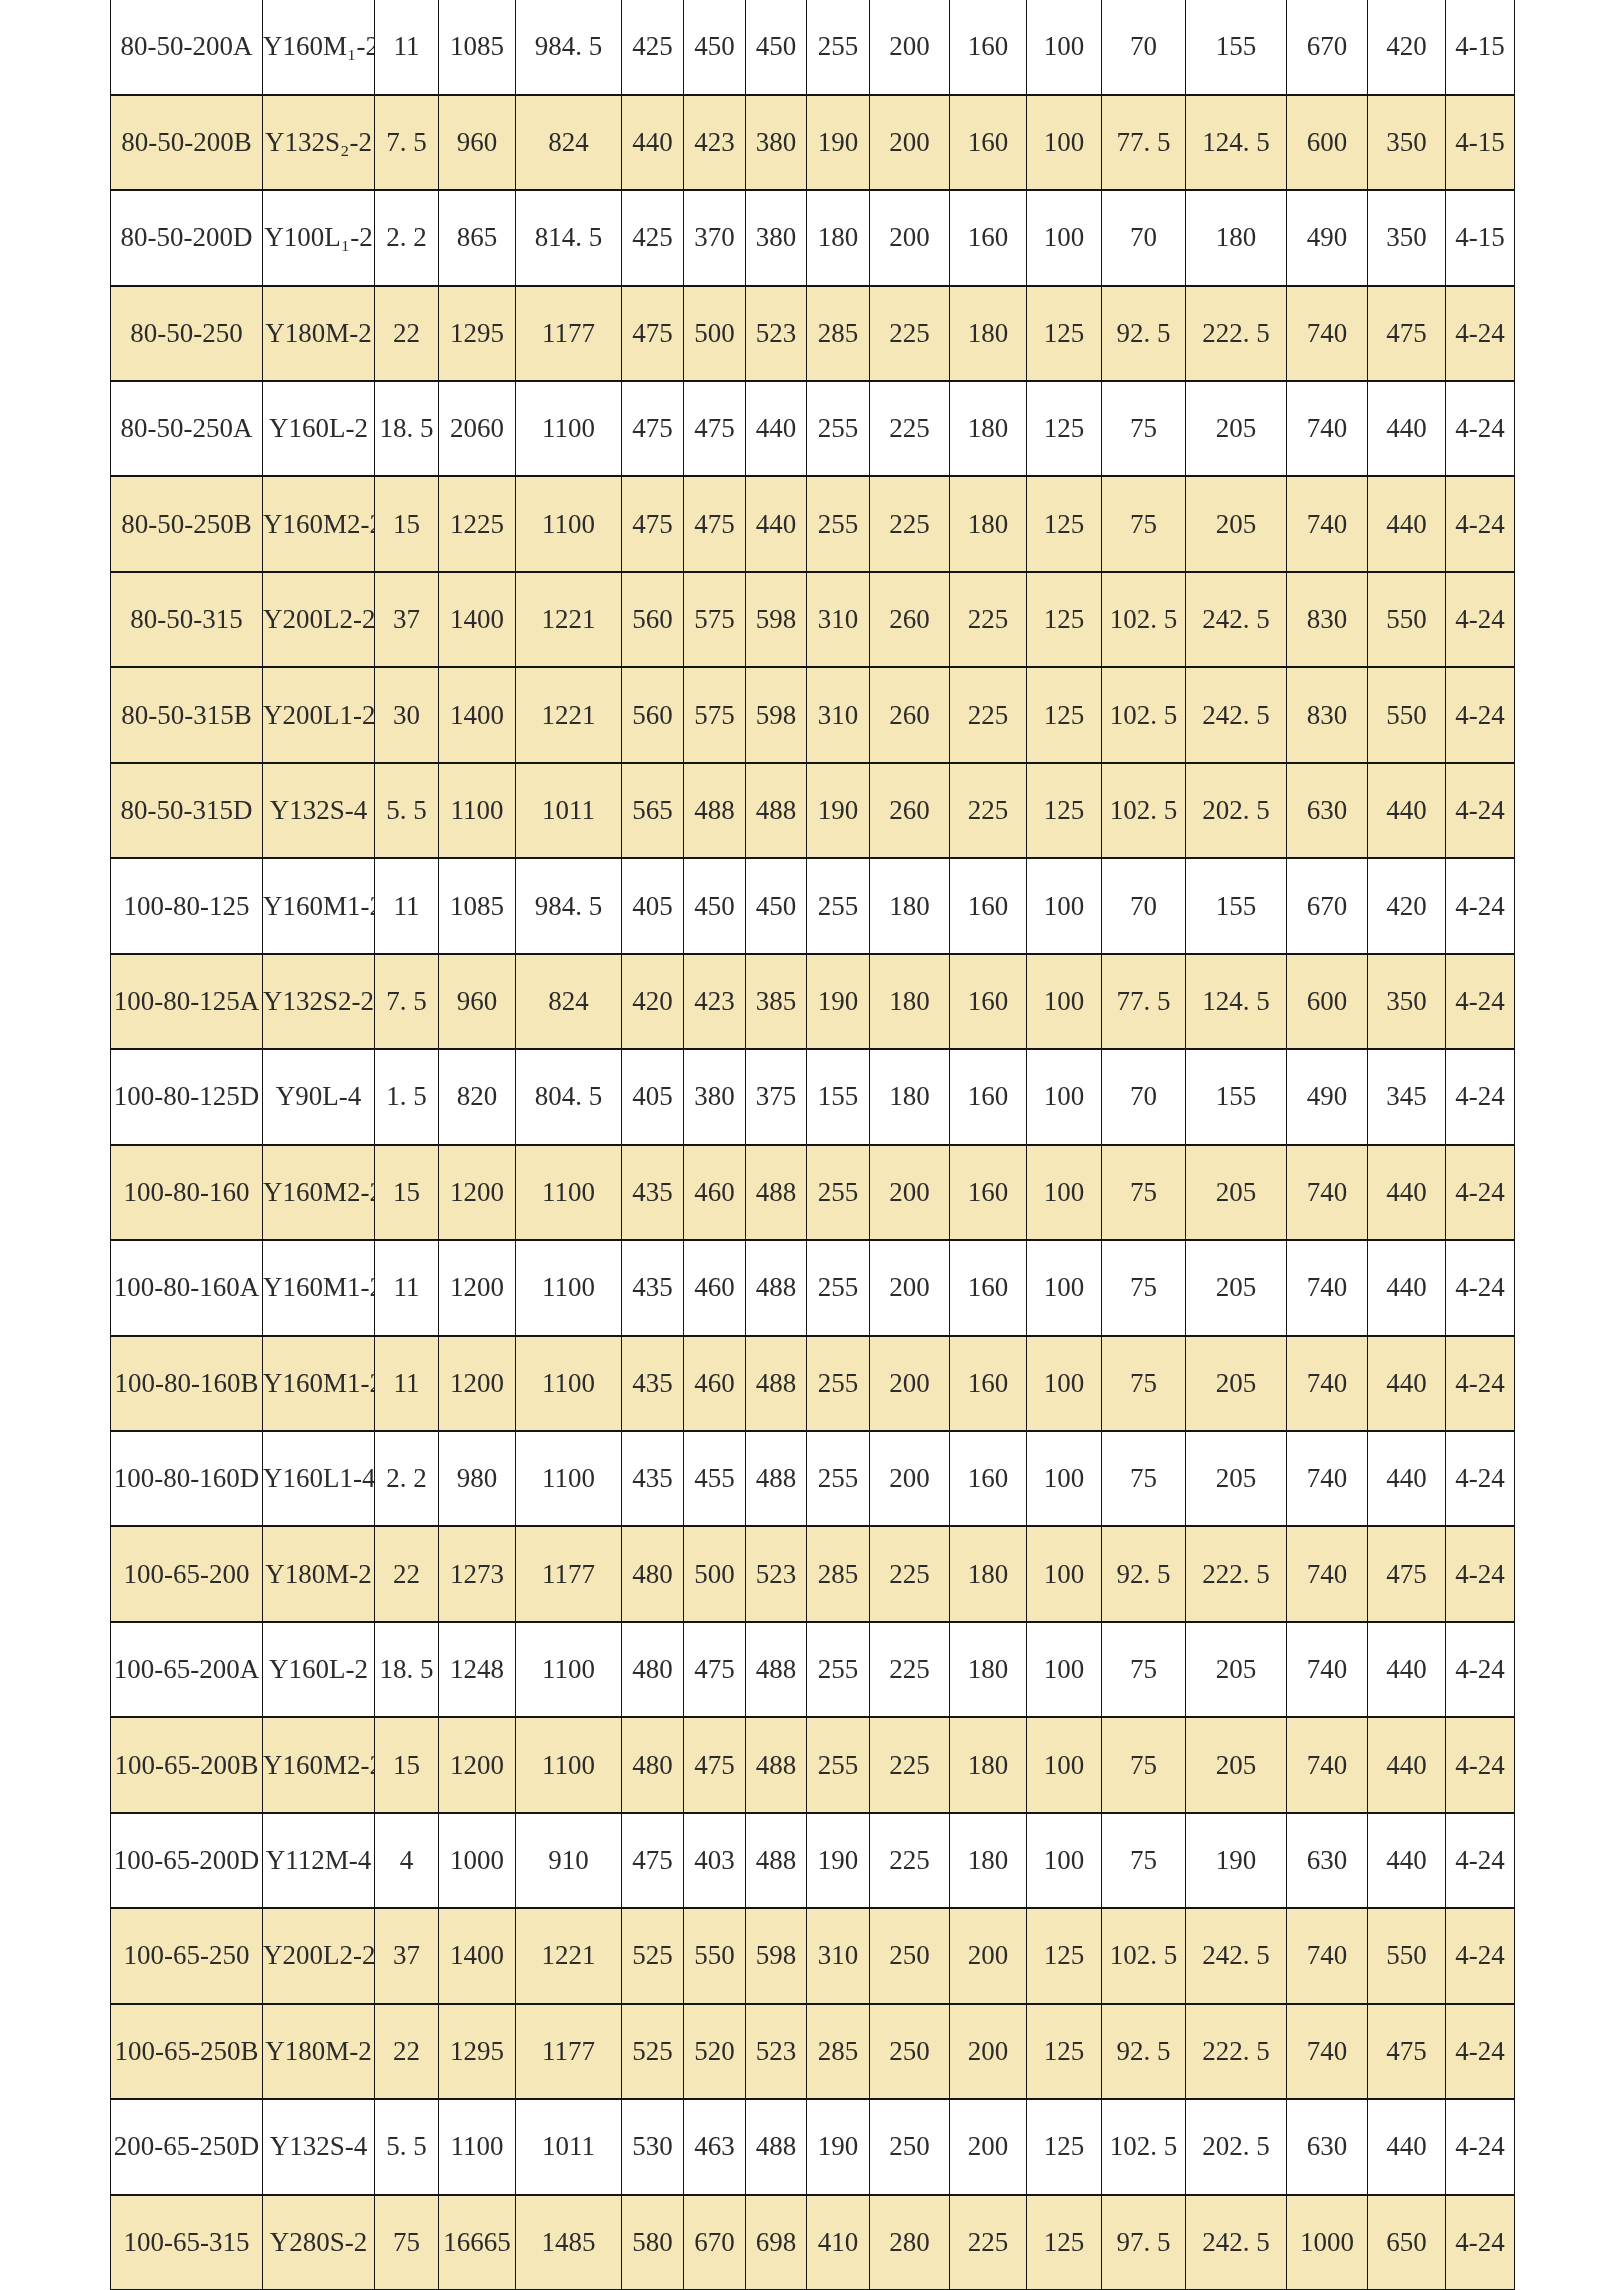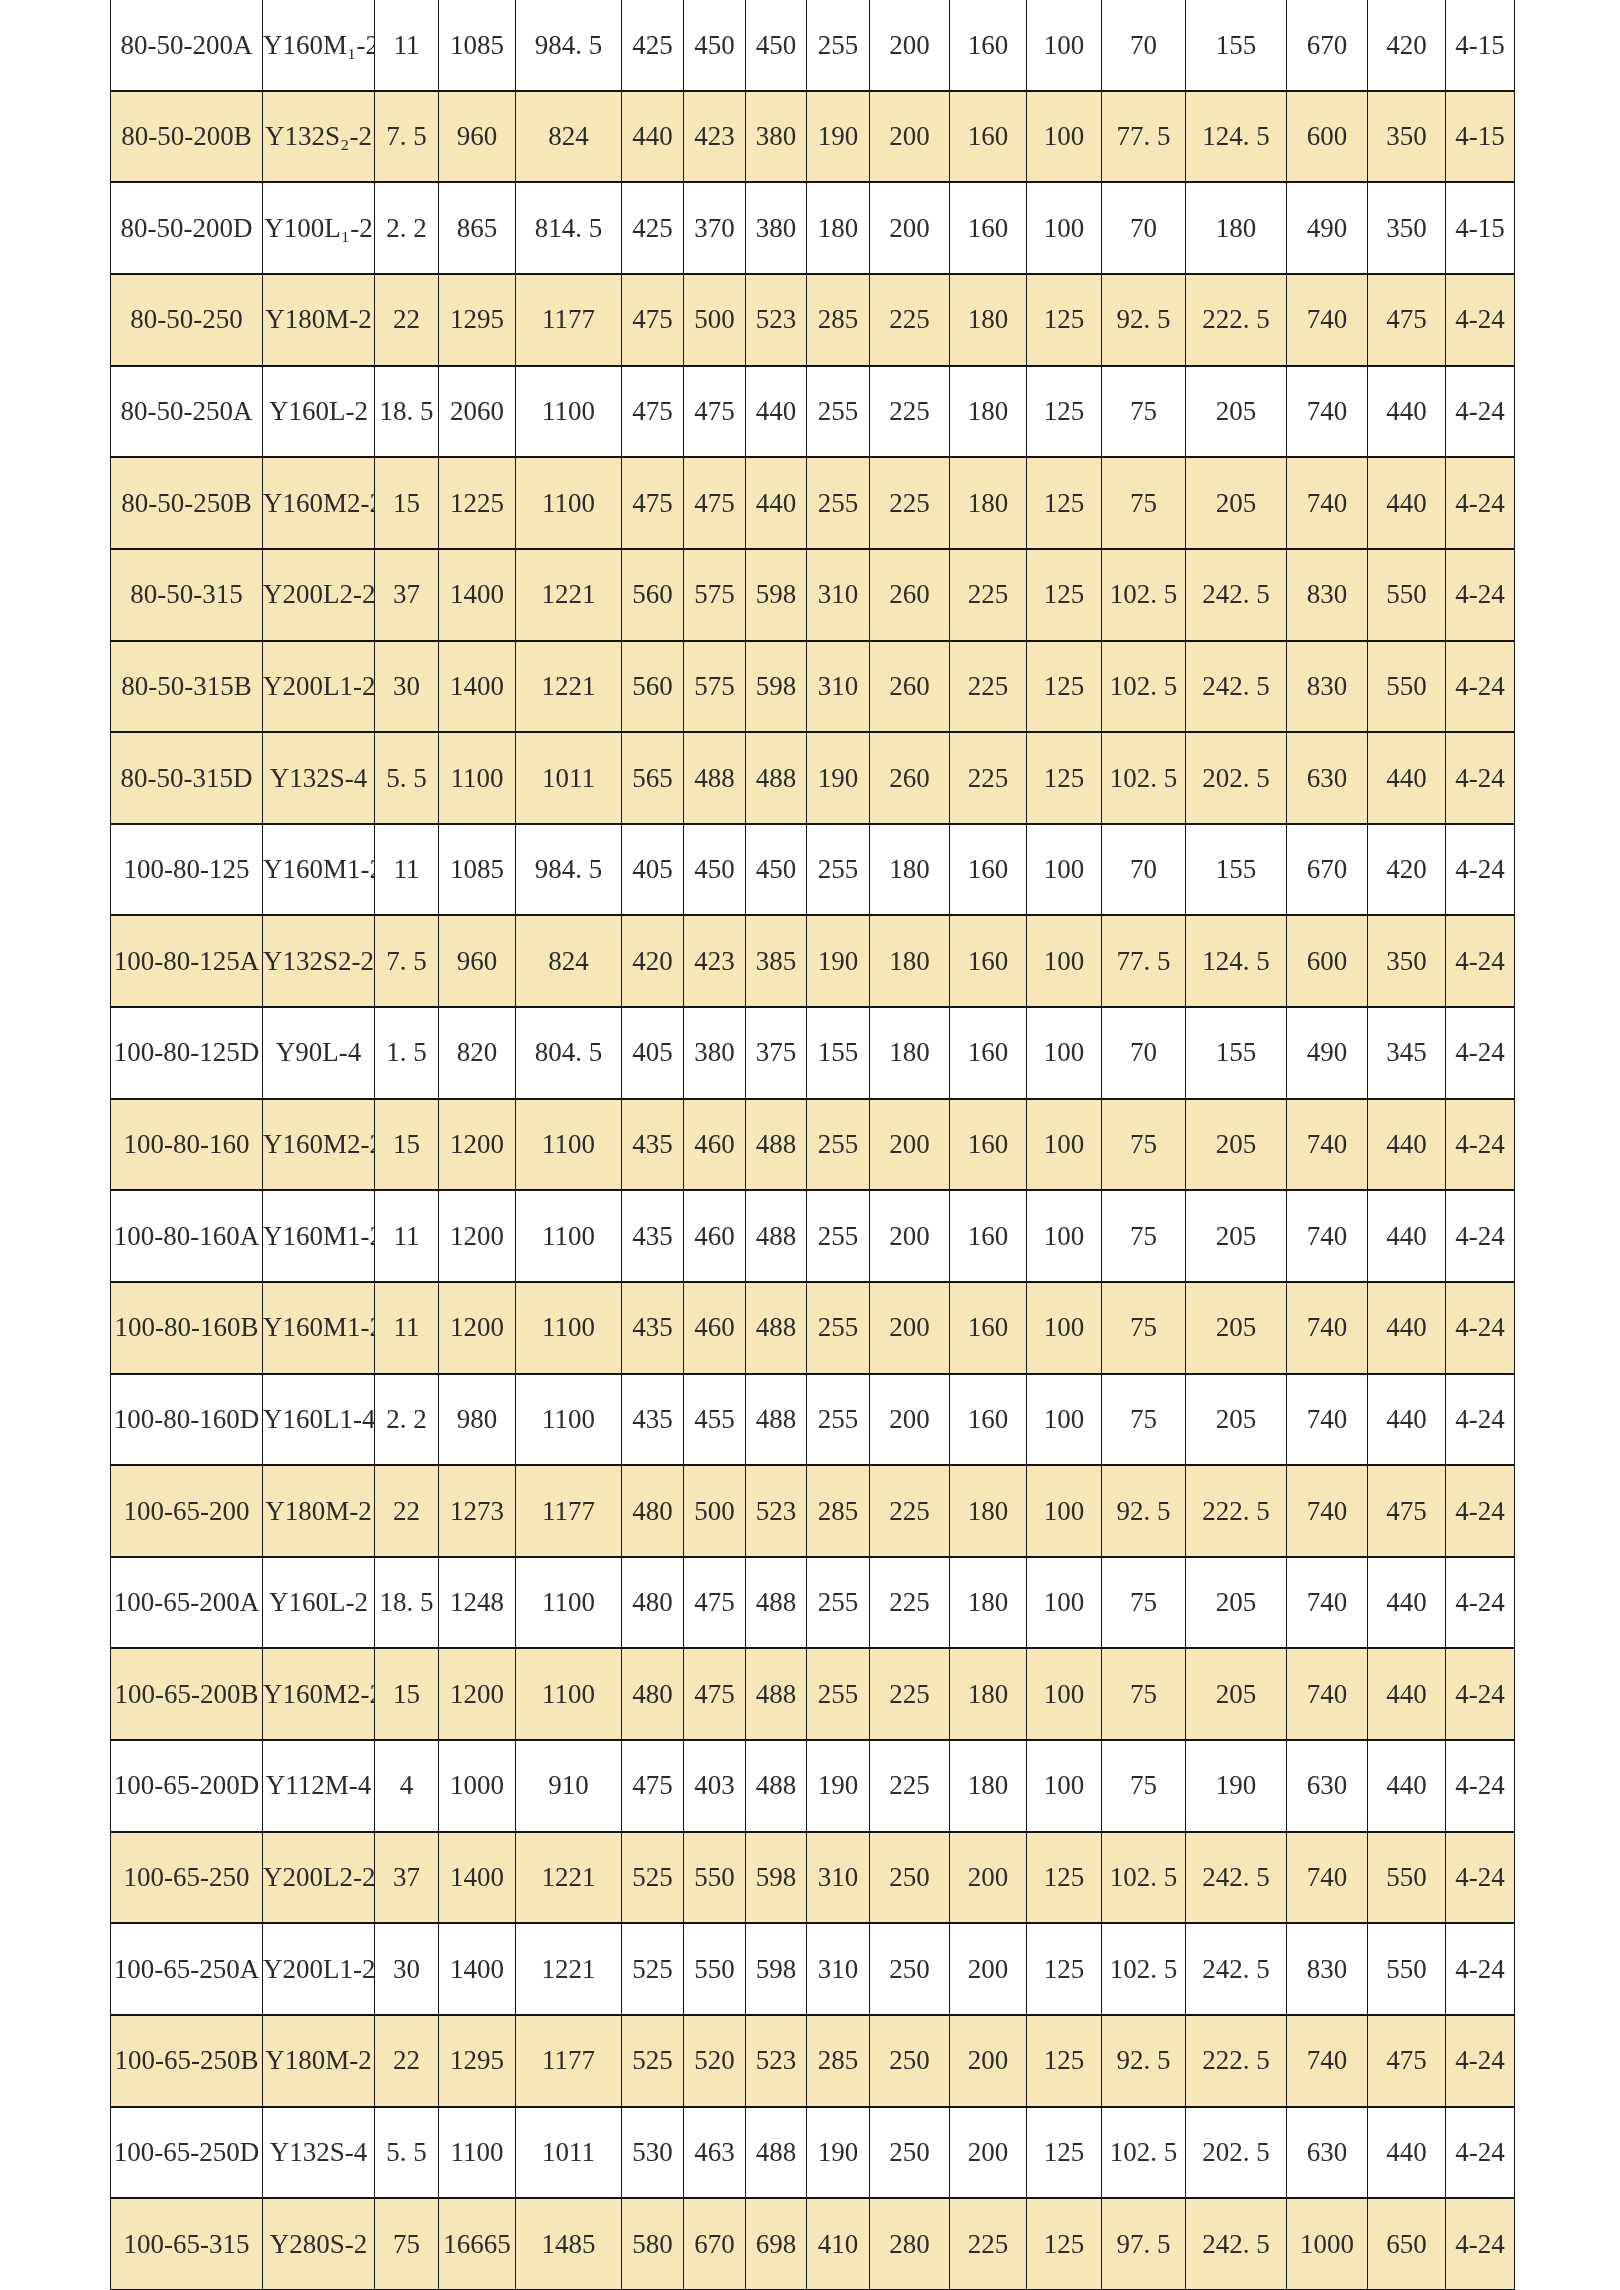--- a/index.html
+++ b/index.html
@@ -466,60 +466,41 @@
           <td>310</td>
           <td>250</td>
           <td>200</td>
           <td>125</td>
           <td>102. 5</td>
           <td>242. 5</td>
           <td>740</td>
           <td>550</td>
           <td>4-24</td>
         </tr>
-        <tr>
-          <td>100-65-250A</td>
-          <td>Y200L1-2</td>
-          <td>30</td>
-          <td>1400</td>
-          <td>1221</td>
-          <td>525</td>
-          <td>550</td>
-          <td>598</td>
-          <td>310</td>
-          <td>250</td>
-          <td>200</td>
-          <td>125</td>
-          <td>102. 5</td>
-          <td>242. 5</td>
-          <td>830</td>
-          <td>550</td>
-          <td>4-24</td>
-        </tr>
         <tr class="alt">
           <td>100-65-250B</td>
           <td>Y180M-2</td>
           <td>22</td>
           <td>1295</td>
           <td>1177</td>
           <td>525</td>
           <td>520</td>
           <td>523</td>
           <td>285</td>
           <td>250</td>
           <td>200</td>
           <td>125</td>
           <td>92. 5</td>
           <td>222. 5</td>
           <td>740</td>
           <td>475</td>
           <td>4-24</td>
         </tr>
         <tr>
-          <td>100-65-250D</td>
+          <td>200-65-250D</td>
           <td>Y132S-4</td>
           <td>5. 5</td>
           <td>1100</td>
           <td>1011</td>
           <td>530</td>
           <td>463</td>
           <td>488</td>
           <td>190</td>
           <td>250</td>
           <td>200</td>

